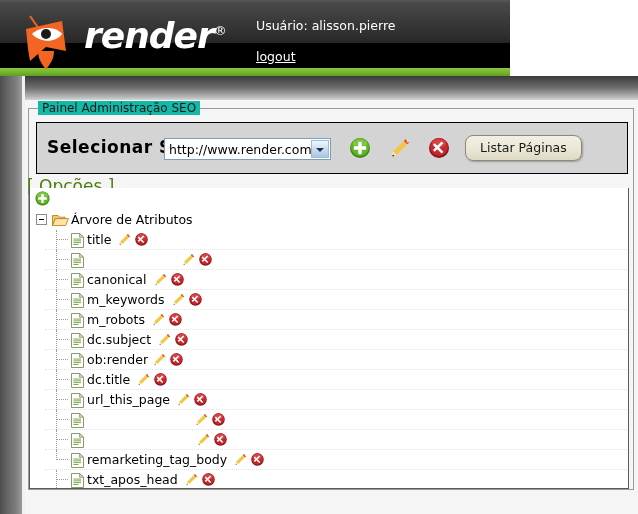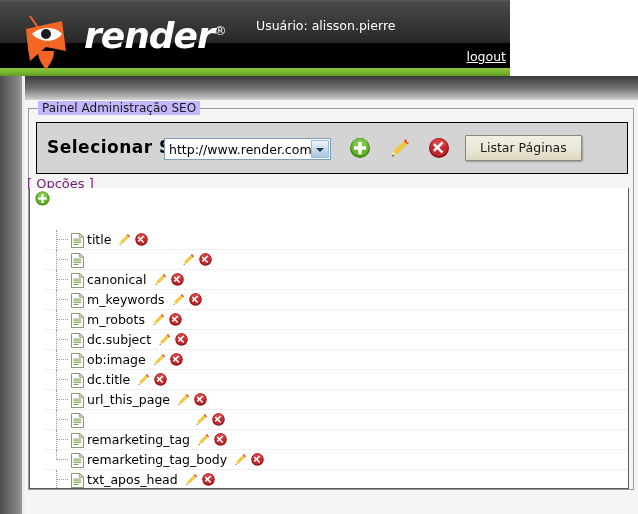--- a/index.html
+++ b/index.html
@@ -65,21 +65,21 @@
   .user-line {
     position: absolute; left: 256px; top: 18px;
     color: #ffffff; font-size: 12.5px;
     font-family: "DejaVu Sans", sans-serif;
   }
   .user-line b { font-weight: normal; }
   .user-name { font-weight: normal; }
 
   .logout-wrap {
     position: absolute; left: 256px; top: 47px; width: 250px;
-    text-align: right;
+    text-align: left;
   }
   .logout-link {
     color: #ffffff; font-size: 12.5px;
     text-decoration: underline;
     cursor: pointer;
     font-family: "DejaVu Sans", sans-serif;
   }
 
   
   .below-grad {
@@ -102,21 +102,21 @@
 
   
   .fieldset {
     position: absolute; left: 28px; top: 108px; width: 606px; height: 382px;
     border: 1px solid #9a9a9a;
     border-top: 1px solid #9a9a9a;
     background: transparent;
   }
   .legend {
     position: absolute; left: 38px; top: 101px;
-    background: #c4b5fd;
+    background: #14b8a6;
     padding: 0 4px;
     font-size: 12px;
     color: #1a1a1a;
     font-family: "DejaVu Sans", sans-serif;
     white-space: nowrap;
   }
 
   
   .toolbar {
     position: absolute; left: 36px; top: 122px; width: 592px; height: 52px;
@@ -161,33 +161,33 @@
   .icon-add   { left: 311px; }
   .icon-edit  { left: 351px; }
   .icon-del   { left: 390px; }
 
   .btn-listar {
     position: absolute; left: 428px; top: 12px;
     height: 26px; padding: 0 14px;
     line-height: 24px;
     background: linear-gradient(to bottom, #f2f0e4 0%, #eae7d6 55%, #ddd9c3 100%);
     border: 1px solid #8d8a78;
-    border-radius: 1px;
+    border-radius: 8px;
     font-size: 12.5px; color: #1a1a1a;
     font-family: "DejaVu Sans", sans-serif;
     cursor: pointer;
     box-shadow: 1px 1px 2px rgba(0,0,0,0.28);
     white-space: nowrap;
     text-align: right;
   }
 
   
   .opcoes {
     position: absolute; left: 27px; top: 176px;
-    font-size: 13px; color: #701a75;
+    font-size: 17px; color: #4d7c0f;
     font-family: "DejaVu Sans", sans-serif;
     cursor: pointer;
   }
 
   
   .tree-box {
     position: absolute; left: 29px; top: 188px; width: 600px; height: 301px;
     background: #ffffff;
     border: 1px solid #5a5a5a;
     border-top: none;
@@ -334,20 +334,30 @@
     <div class="tree-add">
       <svg width="17" height="17" viewBox="0 0 24 24">
         <circle cx="12" cy="12" r="10" fill="#3f8a13"></circle>
         <circle cx="12" cy="11" r="9" fill="#63b52a"></circle>
         <ellipse cx="12" cy="7.5" rx="7" ry="4.2" fill="#86cc4f" opacity="0.75"></ellipse>
         <rect x="10.3" y="5.8" width="3.4" height="12.4" rx="0.6" fill="#ffffff"></rect>
         <rect x="5.8" y="10.3" width="12.4" height="3.4" rx="0.6" fill="#ffffff"></rect>
       </svg>
     </div>
 
+    <div class="tree-root">
+      <div class="toggle"></div>
+      <div class="root-folder">
+        <svg width="17" height="14" viewBox="0 0 17 14">
+          <path d="M0.5,2.5 L6,2.5 L7.5,4.2 L13,4.2 L13,5.6 L3.4,5.6 L0.5,12.5 Z" fill="#f5c86b" stroke="#b07c16" stroke-width="0.8"></path>
+          <path d="M3.4,5.6 L16.5,5.6 L13.6,12.5 L0.5,12.5 Z" fill="#fde4a3" stroke="#b07c16" stroke-width="0.8"></path>
+        </svg>
+      </div>
+      <div class="root-label">Árvore de Atributos</div>
+    </div>
 
     <div class="tree-rows" id="tree-rows">
         <div class="tree-row">
           <div class="vline"></div>
           <div class="elbow"></div>
           <div class="doc-icon"><svg width="13" height="15" viewBox="0 0 13 15">
               <path d="M0.5,0.5 L8.6,0.5 L12.5,4.2 L12.5,14.5 L0.5,14.5 Z" fill="#ffffff" stroke="#7f8c5a" stroke-width="0.9"></path>
               <path d="M8.6,0.5 L12.5,4.2 L8.6,4.2 Z" fill="#dfe6cc" stroke="#7f8c5a" stroke-width="0.8"></path>
               <g fill="#6f9e3f">
                 <rect x="2.4" y="5.6" width="7.6" height="0.9"></rect>
@@ -516,21 +526,21 @@
           <div class="doc-icon"><svg width="13" height="15" viewBox="0 0 13 15">
               <path d="M0.5,0.5 L8.6,0.5 L12.5,4.2 L12.5,14.5 L0.5,14.5 Z" fill="#ffffff" stroke="#7f8c5a" stroke-width="0.9"></path>
               <path d="M8.6,0.5 L12.5,4.2 L8.6,4.2 Z" fill="#dfe6cc" stroke="#7f8c5a" stroke-width="0.8"></path>
               <g fill="#6f9e3f">
                 <rect x="2.4" y="5.6" width="7.6" height="0.9"></rect>
                 <rect x="2.4" y="7.4" width="7.6" height="0.9"></rect>
                 <rect x="2.4" y="9.2" width="7.6" height="0.9"></rect>
                 <rect x="2.4" y="11" width="5" height="0.9"></rect>
               </g>
             </svg></div>
-          <div class="row-label">ob:image</div>
+          <div class="row-label">ob:render</div>
           <div class="row-actions" style="left:107px"><span class="act"><svg width="15" height="15" viewBox="0 0 24 24">
                 <polygon points="17.5,3.2 21,6.6 8.5,19 5,15.6" fill="#f2c744"></polygon>
                 <polygon points="17.5,3.2 21,6.6 19.3,8.3 15.8,4.9" fill="#d94c3d"></polygon>
                 <polygon points="19.9,4.2 20.9,5.2 19.6,6.5 18.6,5.5" fill="#eeeeee"></polygon>
                 <polygon points="5,15.6 8.5,19 3.6,20.5" fill="#fbe9a8"></polygon>
                 <polygon points="3.6,20.5 5.3,18.6 6.6,19.9" fill="#3a3a3a"></polygon>
               </svg></span><span class="act"><svg width="15" height="15" viewBox="0 0 24 24">
                 <circle cx="12" cy="12" r="10" fill="#8e1418"></circle>
                 <circle cx="12" cy="11" r="9" fill="#c4282b"></circle>
                 <ellipse cx="12" cy="7.5" rx="7" ry="4.2" fill="#e0555a" opacity="0.6"></ellipse>
@@ -627,21 +637,20 @@
           <div class="doc-icon"><svg width="13" height="15" viewBox="0 0 13 15">
               <path d="M0.5,0.5 L8.6,0.5 L12.5,4.2 L12.5,14.5 L0.5,14.5 Z" fill="#ffffff" stroke="#7f8c5a" stroke-width="0.9"></path>
               <path d="M8.6,0.5 L12.5,4.2 L8.6,4.2 Z" fill="#dfe6cc" stroke="#7f8c5a" stroke-width="0.8"></path>
               <g fill="#6f9e3f">
                 <rect x="2.4" y="5.6" width="7.6" height="0.9"></rect>
                 <rect x="2.4" y="7.4" width="7.6" height="0.9"></rect>
                 <rect x="2.4" y="9.2" width="7.6" height="0.9"></rect>
                 <rect x="2.4" y="11" width="5" height="0.9"></rect>
               </g>
             </svg></div>
-          <div class="row-label">remarketing_tag</div>
           <div class="row-actions" style="left:151px"><span class="act"><svg width="15" height="15" viewBox="0 0 24 24">
                 <polygon points="17.5,3.2 21,6.6 8.5,19 5,15.6" fill="#f2c744"></polygon>
                 <polygon points="17.5,3.2 21,6.6 19.3,8.3 15.8,4.9" fill="#d94c3d"></polygon>
                 <polygon points="19.9,4.2 20.9,5.2 19.6,6.5 18.6,5.5" fill="#eeeeee"></polygon>
                 <polygon points="5,15.6 8.5,19 3.6,20.5" fill="#fbe9a8"></polygon>
                 <polygon points="3.6,20.5 5.3,18.6 6.6,19.9" fill="#3a3a3a"></polygon>
               </svg></span><span class="act"><svg width="15" height="15" viewBox="0 0 24 24">
                 <circle cx="12" cy="12" r="10" fill="#8e1418"></circle>
                 <circle cx="12" cy="11" r="9" fill="#c4282b"></circle>
                 <ellipse cx="12" cy="7.5" rx="7" ry="4.2" fill="#e0555a" opacity="0.6"></ellipse>

